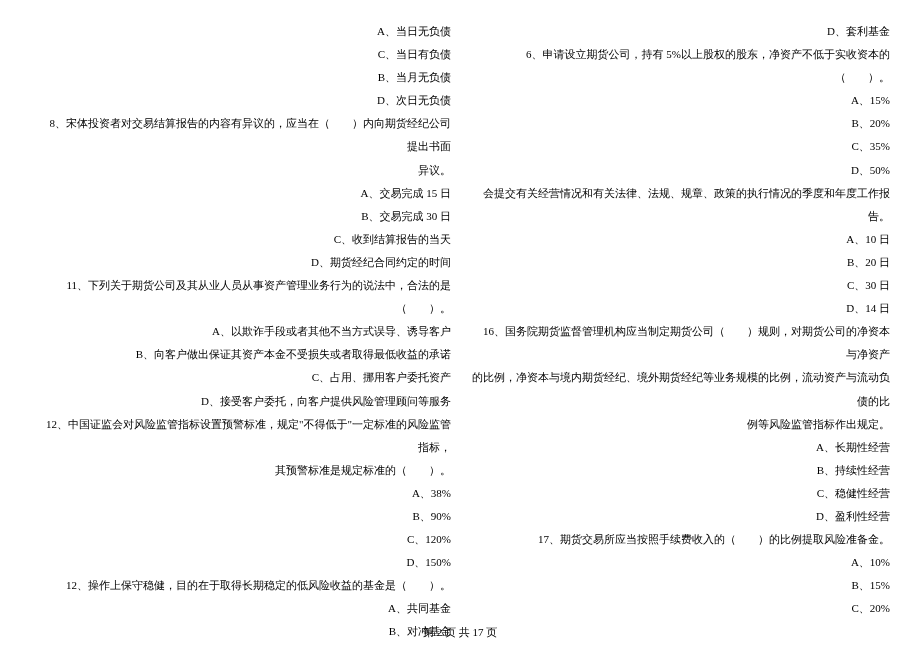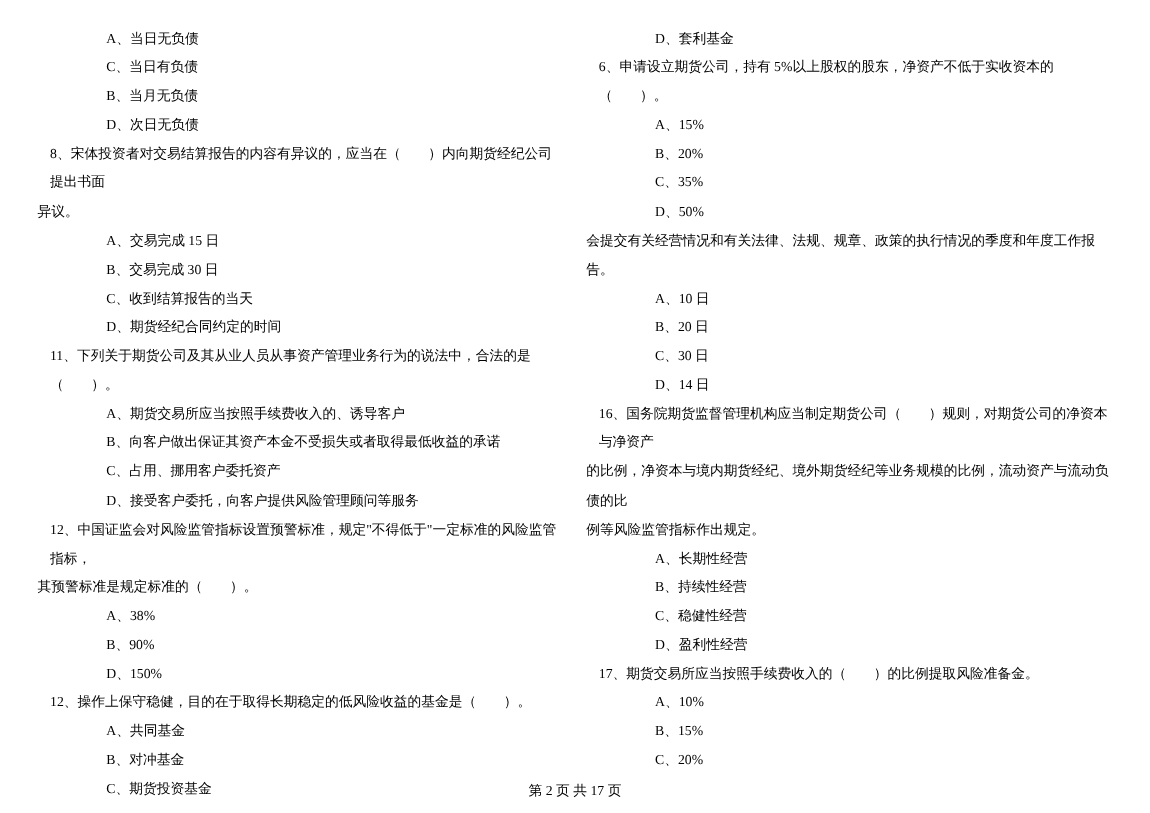--- a/index.html
+++ b/index.html
@@ -14,20 +14,21 @@
       background: #fff;
       width: 920px;
       height: 650px;
       padding: 20px 30px 10px 30px;
       position: relative;
     }
     .columns {
       display: flex;
       gap: 18px;
       height: 590px;
+      text-align: right;
     }
     .col {
       flex: 1;
       line-height: 2.1;
     }
     .option {
       padding-left: 55px;
     }
     .question {
       padding-left: 10px;
@@ -55,29 +56,30 @@
     <div class="option">D、次日无负债</div>
 
     <div class="question">8、宋体投资者对交易结算报告的内容有异议的，应当在（　　）内向期货经纪公司提出书面</div>
     <div class="question-cont">异议。</div>
     <div class="option">A、交易完成 15 日</div>
     <div class="option">B、交易完成 30 日</div>
     <div class="option">C、收到结算报告的当天</div>
     <div class="option">D、期货经纪合同约定的时间</div>
 
     <div class="question">11、下列关于期货公司及其从业人员从事资产管理业务行为的说法中，合法的是（　　）。</div>
-    <div class="option">A、期货交易所应当按照手续费收入的、诱导客户</div>
+    <div class="option">A、以欺诈手段或者其他不当方式误导、诱导客户</div>
     <div class="option">B、向客户做出保证其资产本金不受损失或者取得最低收益的承诺</div>
     <div class="option">C、占用、挪用客户委托资产</div>
     <div class="option">D、接受客户委托，向客户提供风险管理顾问等服务</div>
 
     <div class="question">12、中国证监会对风险监管指标设置预警标准，规定"不得低于"一定标准的风险监管指标，</div>
     <div class="question-cont">其预警标准是规定标准的（　　）。</div>
     <div class="option">A、38%</div>
     <div class="option">B、90%</div>
+    <div class="option">C、120%</div>
     <div class="option">D、150%</div>
 
     <div class="question">12、操作上保守稳健，目的在于取得长期稳定的低风险收益的基金是（　　）。</div>
     <div class="option">A、共同基金</div>
     <div class="option">B、对冲基金</div>
     <div class="option">C、期货投资基金</div>
   </div>
 
   <div class="col">
     <div class="option">D、套利基金</div>

